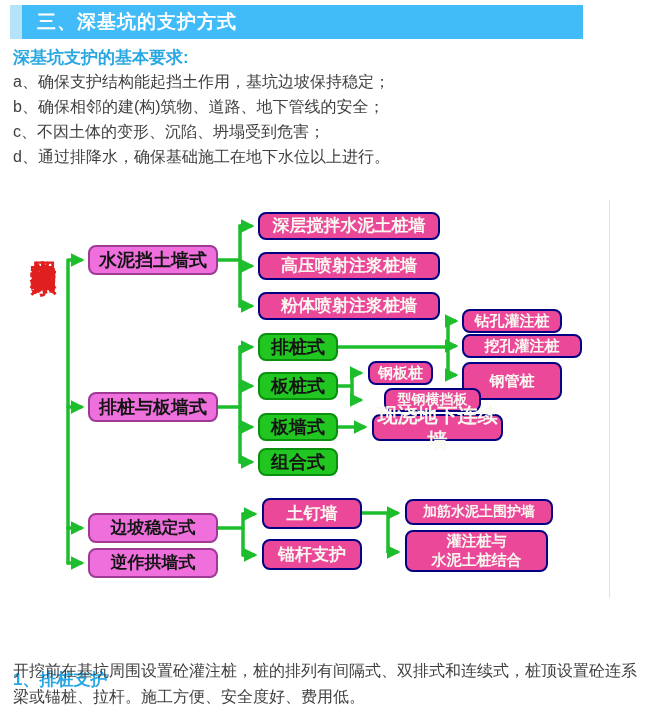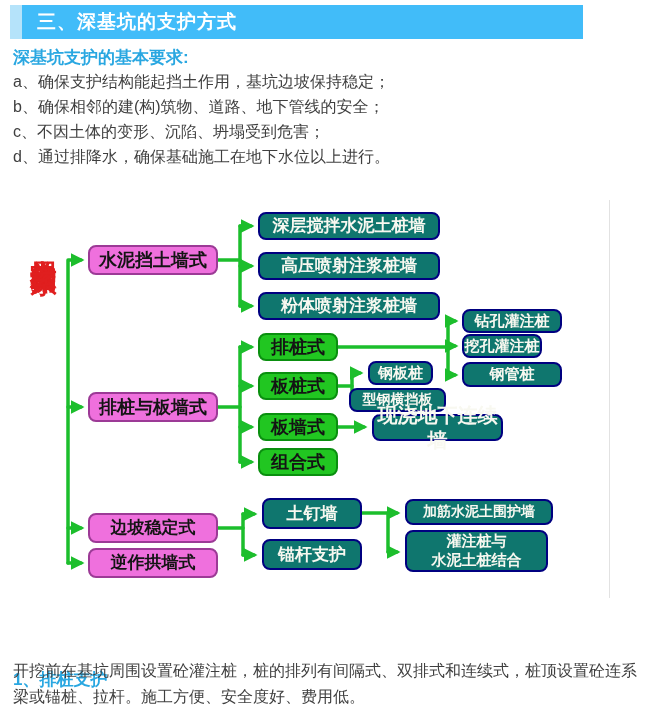--- a/index.html
+++ b/index.html
@@ -17,21 +17,21 @@
   .diagram{position:absolute;left:0;top:195px;width:653px;height:405px;background:#fff;}
   .diagram svg{position:absolute;left:0;top:0;}
   .root-label{position:absolute;left:31px;top:45px;height:245px;color:#e01f1f;
               font-size:26px;font-weight:bold;writing-mode:vertical-rl;text-orientation:upright;
               line-height:1;letter-spacing:1px;}
   .node{position:absolute;display:flex;align-items:center;justify-content:center;
         font-weight:bold;text-align:center;border-radius:8px;box-sizing:border-box;
         white-space:pre-line;line-height:1.25;}
   .n-pink{background:#ef70dd;border:2px solid #9c3a96;color:#141414;}
   .n-green{background:#21c621;border:2px solid #0a8f0f;color:#141414;text-align:right;}
-  .n-blue{background:#0f766e;border:2px solid #000080;color:#f8f8f0;}
+  .n-blue{background:#ec4899;border:2px solid #000080;color:#f8f8f0;}
   .img-edge{position:absolute;left:609px;top:5px;width:1px;height:398px;background:#e2e2e2;}
   
   .sec-head{position:absolute;left:13px;top:630px;color:#29a7e1;font-size:17px;font-weight:bold;margin-top:38px;}
   .sec-body{position:absolute;left:13px;top:658px;width:632px;color:#3f3f3f;
             font-size:16px;line-height:26px;}
 </style>
 </head>
 <body>
 
 <div class="page">
@@ -109,25 +109,25 @@
     <div class="node n-blue" style="left:258px;top:17px;width:182px;height:28px;font-size:17px">深层搅拌水泥土桩墙</div>
     <div class="node n-blue" style="left:258px;top:57px;width:182px;height:28px;font-size:17px">高压喷射注浆桩墙</div>
     <div class="node n-blue" style="left:258px;top:97px;width:182px;height:28px;font-size:17px">粉体喷射注浆桩墙</div>
 
     <div class="node n-green" style="left:258px;top:138px;width:80px;height:28px;font-size:18px">排桩式</div>
     <div class="node n-green" style="left:258px;top:177px;width:80px;height:28px;font-size:18px">板桩式</div>
     <div class="node n-green" style="left:258px;top:253px;width:80px;height:28px;font-size:18px">组合式</div>
     <div class="node n-green" style="left:258px;top:218px;width:80px;height:28px;font-size:18px">板墙式</div>
 
     <div class="node n-blue" style="left:462px;top:114px;width:100px;height:24px;font-size:15px">钻孔灌注桩</div>
-    <div class="node n-blue" style="left:462px;top:139px;width:80px;height:24px;font-size:15px">挖孔灌注桩</div>
-    <div class="node n-blue" style="left:462px;top:167px;width:100px;height:25px;font-size:15px">钢管桩</div>
+    <div class="node n-blue" style="left:462px;top:139px;width:120px;height:24px;font-size:15px">挖孔灌注桩</div>
+    <div class="node n-blue" style="left:462px;top:167px;width:100px;height:38px;font-size:15px">钢管桩</div>
 
     <div class="node n-blue" style="left:368px;top:166px;width:65px;height:24px;font-size:15px">钢板桩</div>
-    <div class="node n-blue" style="left:349px;top:193px;width:97px;height:24px;font-size:14px">型钢横挡板</div>
+    <div class="node n-blue" style="left:384px;top:193px;width:97px;height:24px;font-size:14px">型钢横挡板</div>
 
     <div class="node n-blue" style="left:372px;top:219px;width:131px;height:27px;font-size:20px">现浇地下连续墙</div>
 
     <div class="node n-blue" style="left:262px;top:303px;width:100px;height:31px;font-size:17px">土钉墙</div>
     <div class="node n-blue" style="left:262px;top:344px;width:100px;height:31px;font-size:17px">锚杆支护</div>
 
     <div class="node n-blue" style="left:405px;top:304px;width:148px;height:26px;font-size:14px">加筋水泥土围护墙</div>
     <div class="node n-blue" style="left:405px;top:335px;width:143px;height:42px;font-size:15px">灌注桩与
 水泥土桩结合</div>
 

